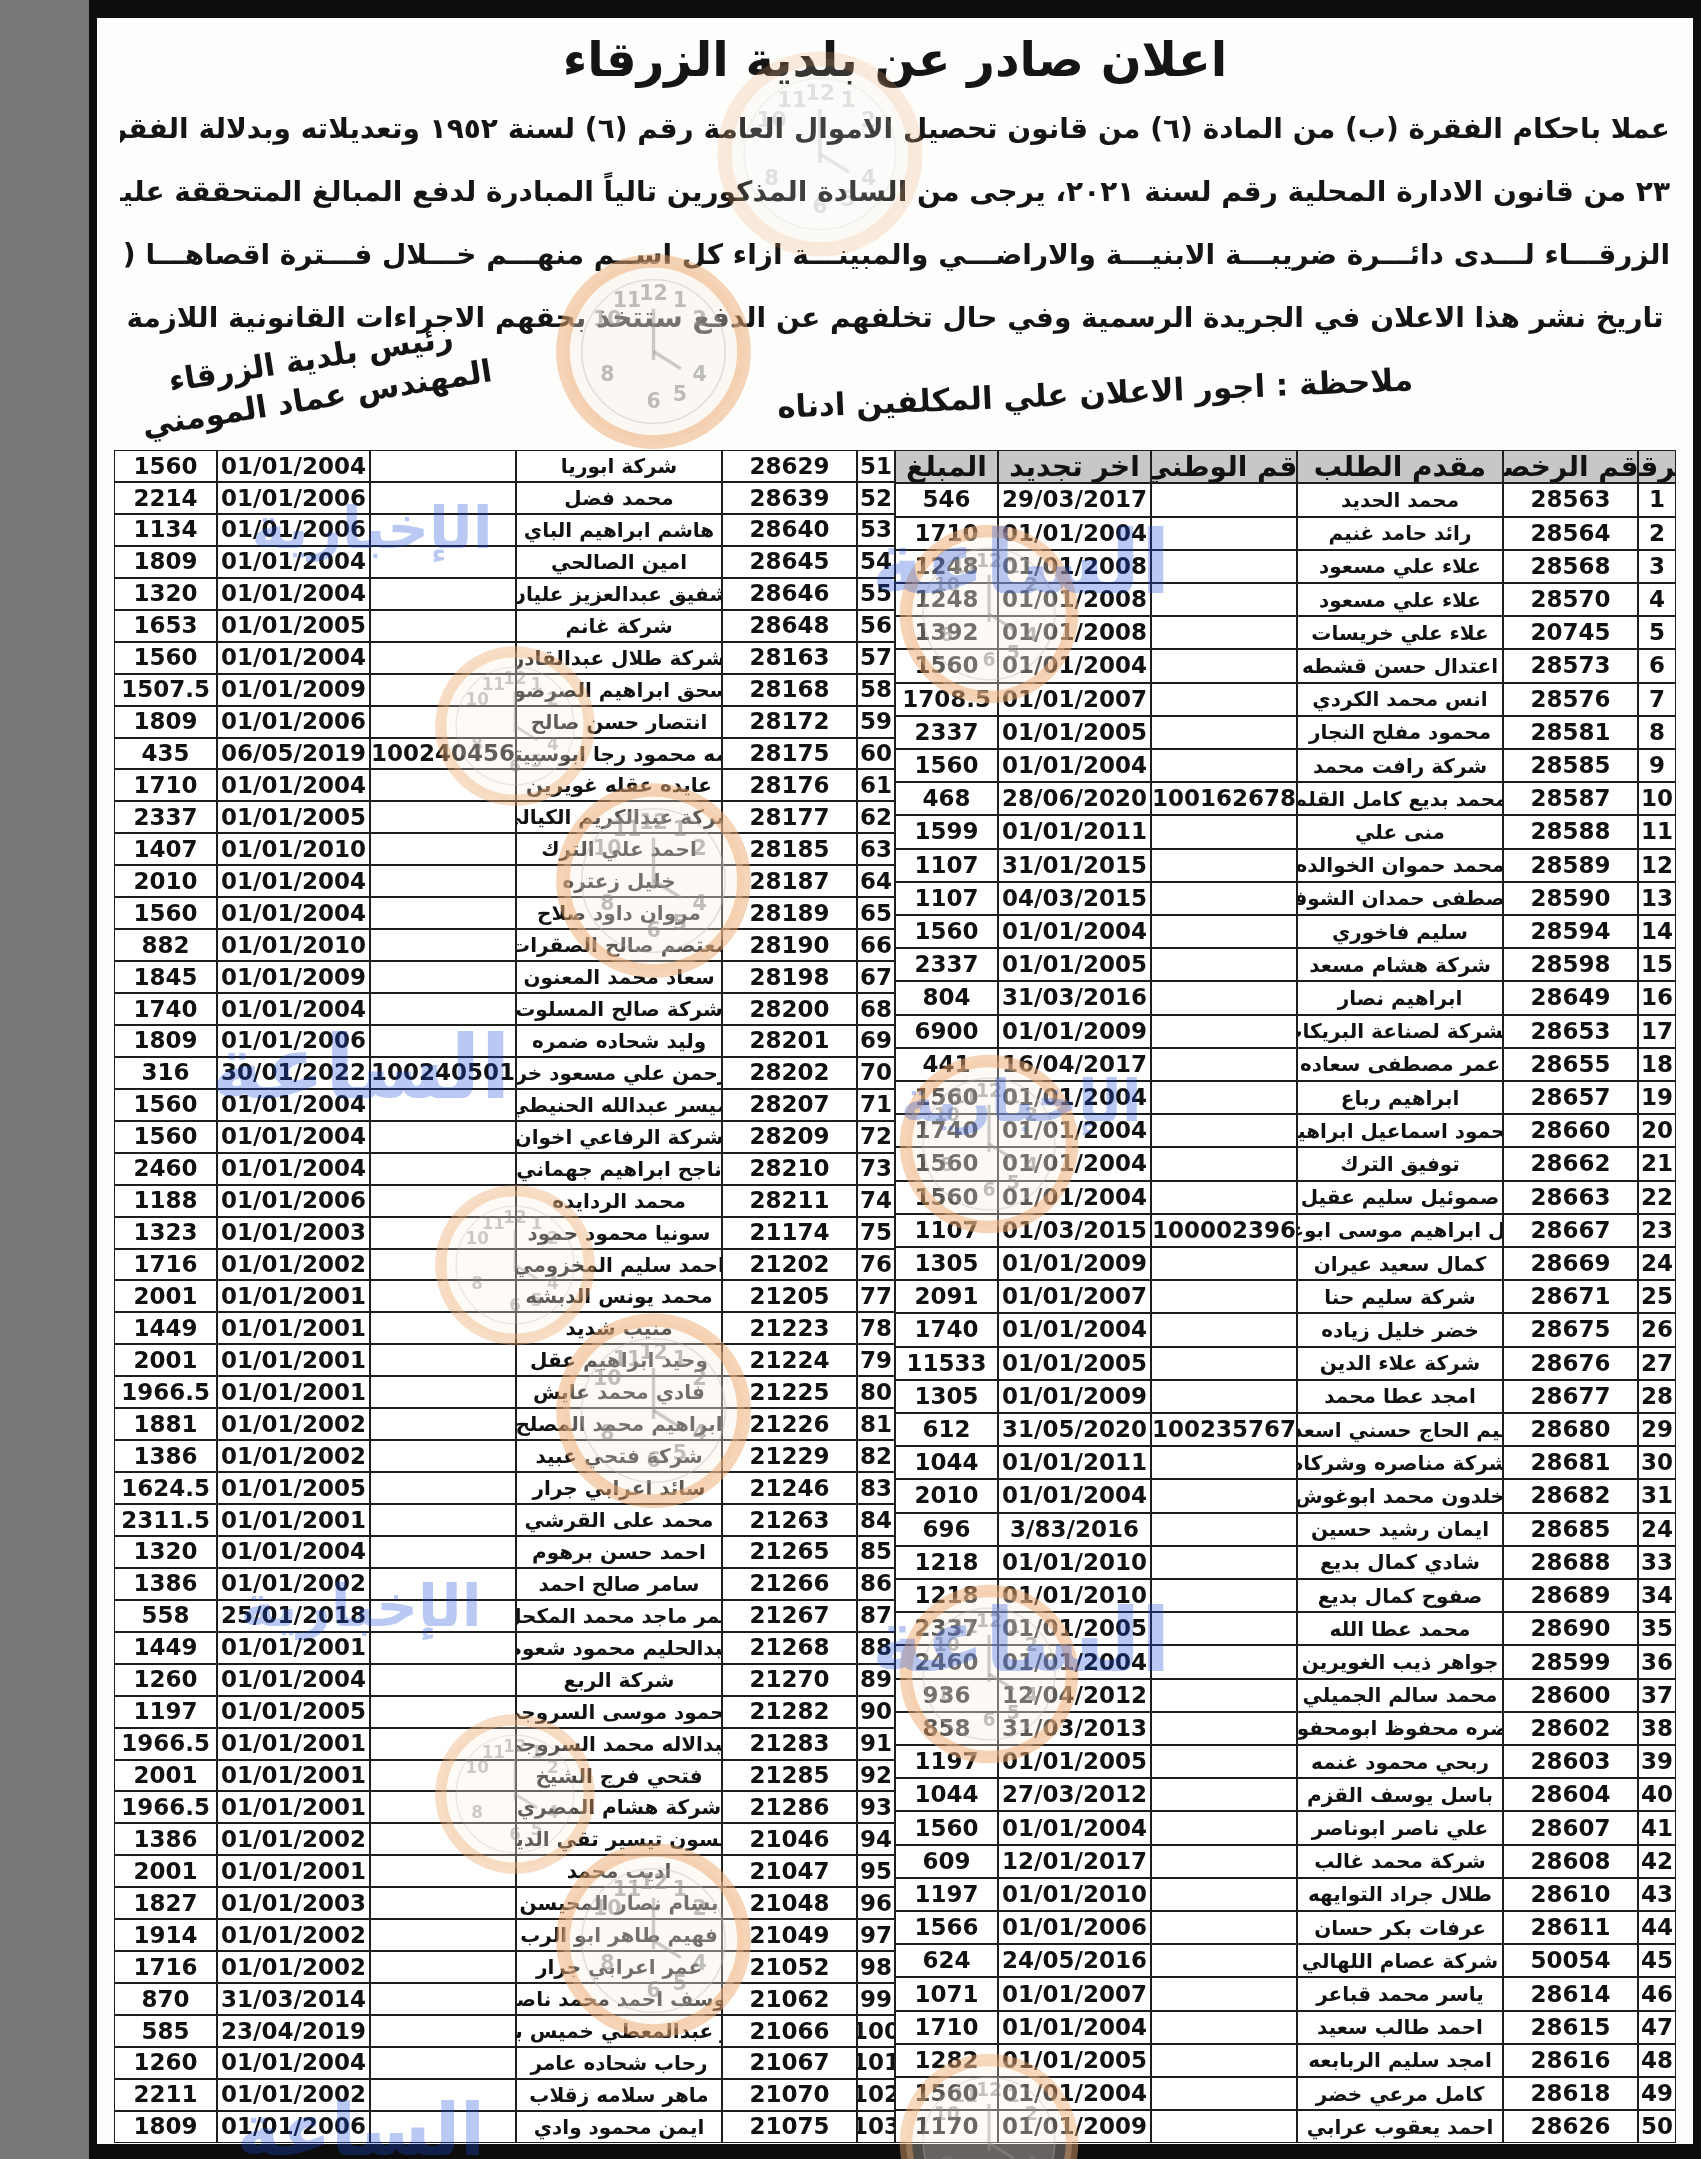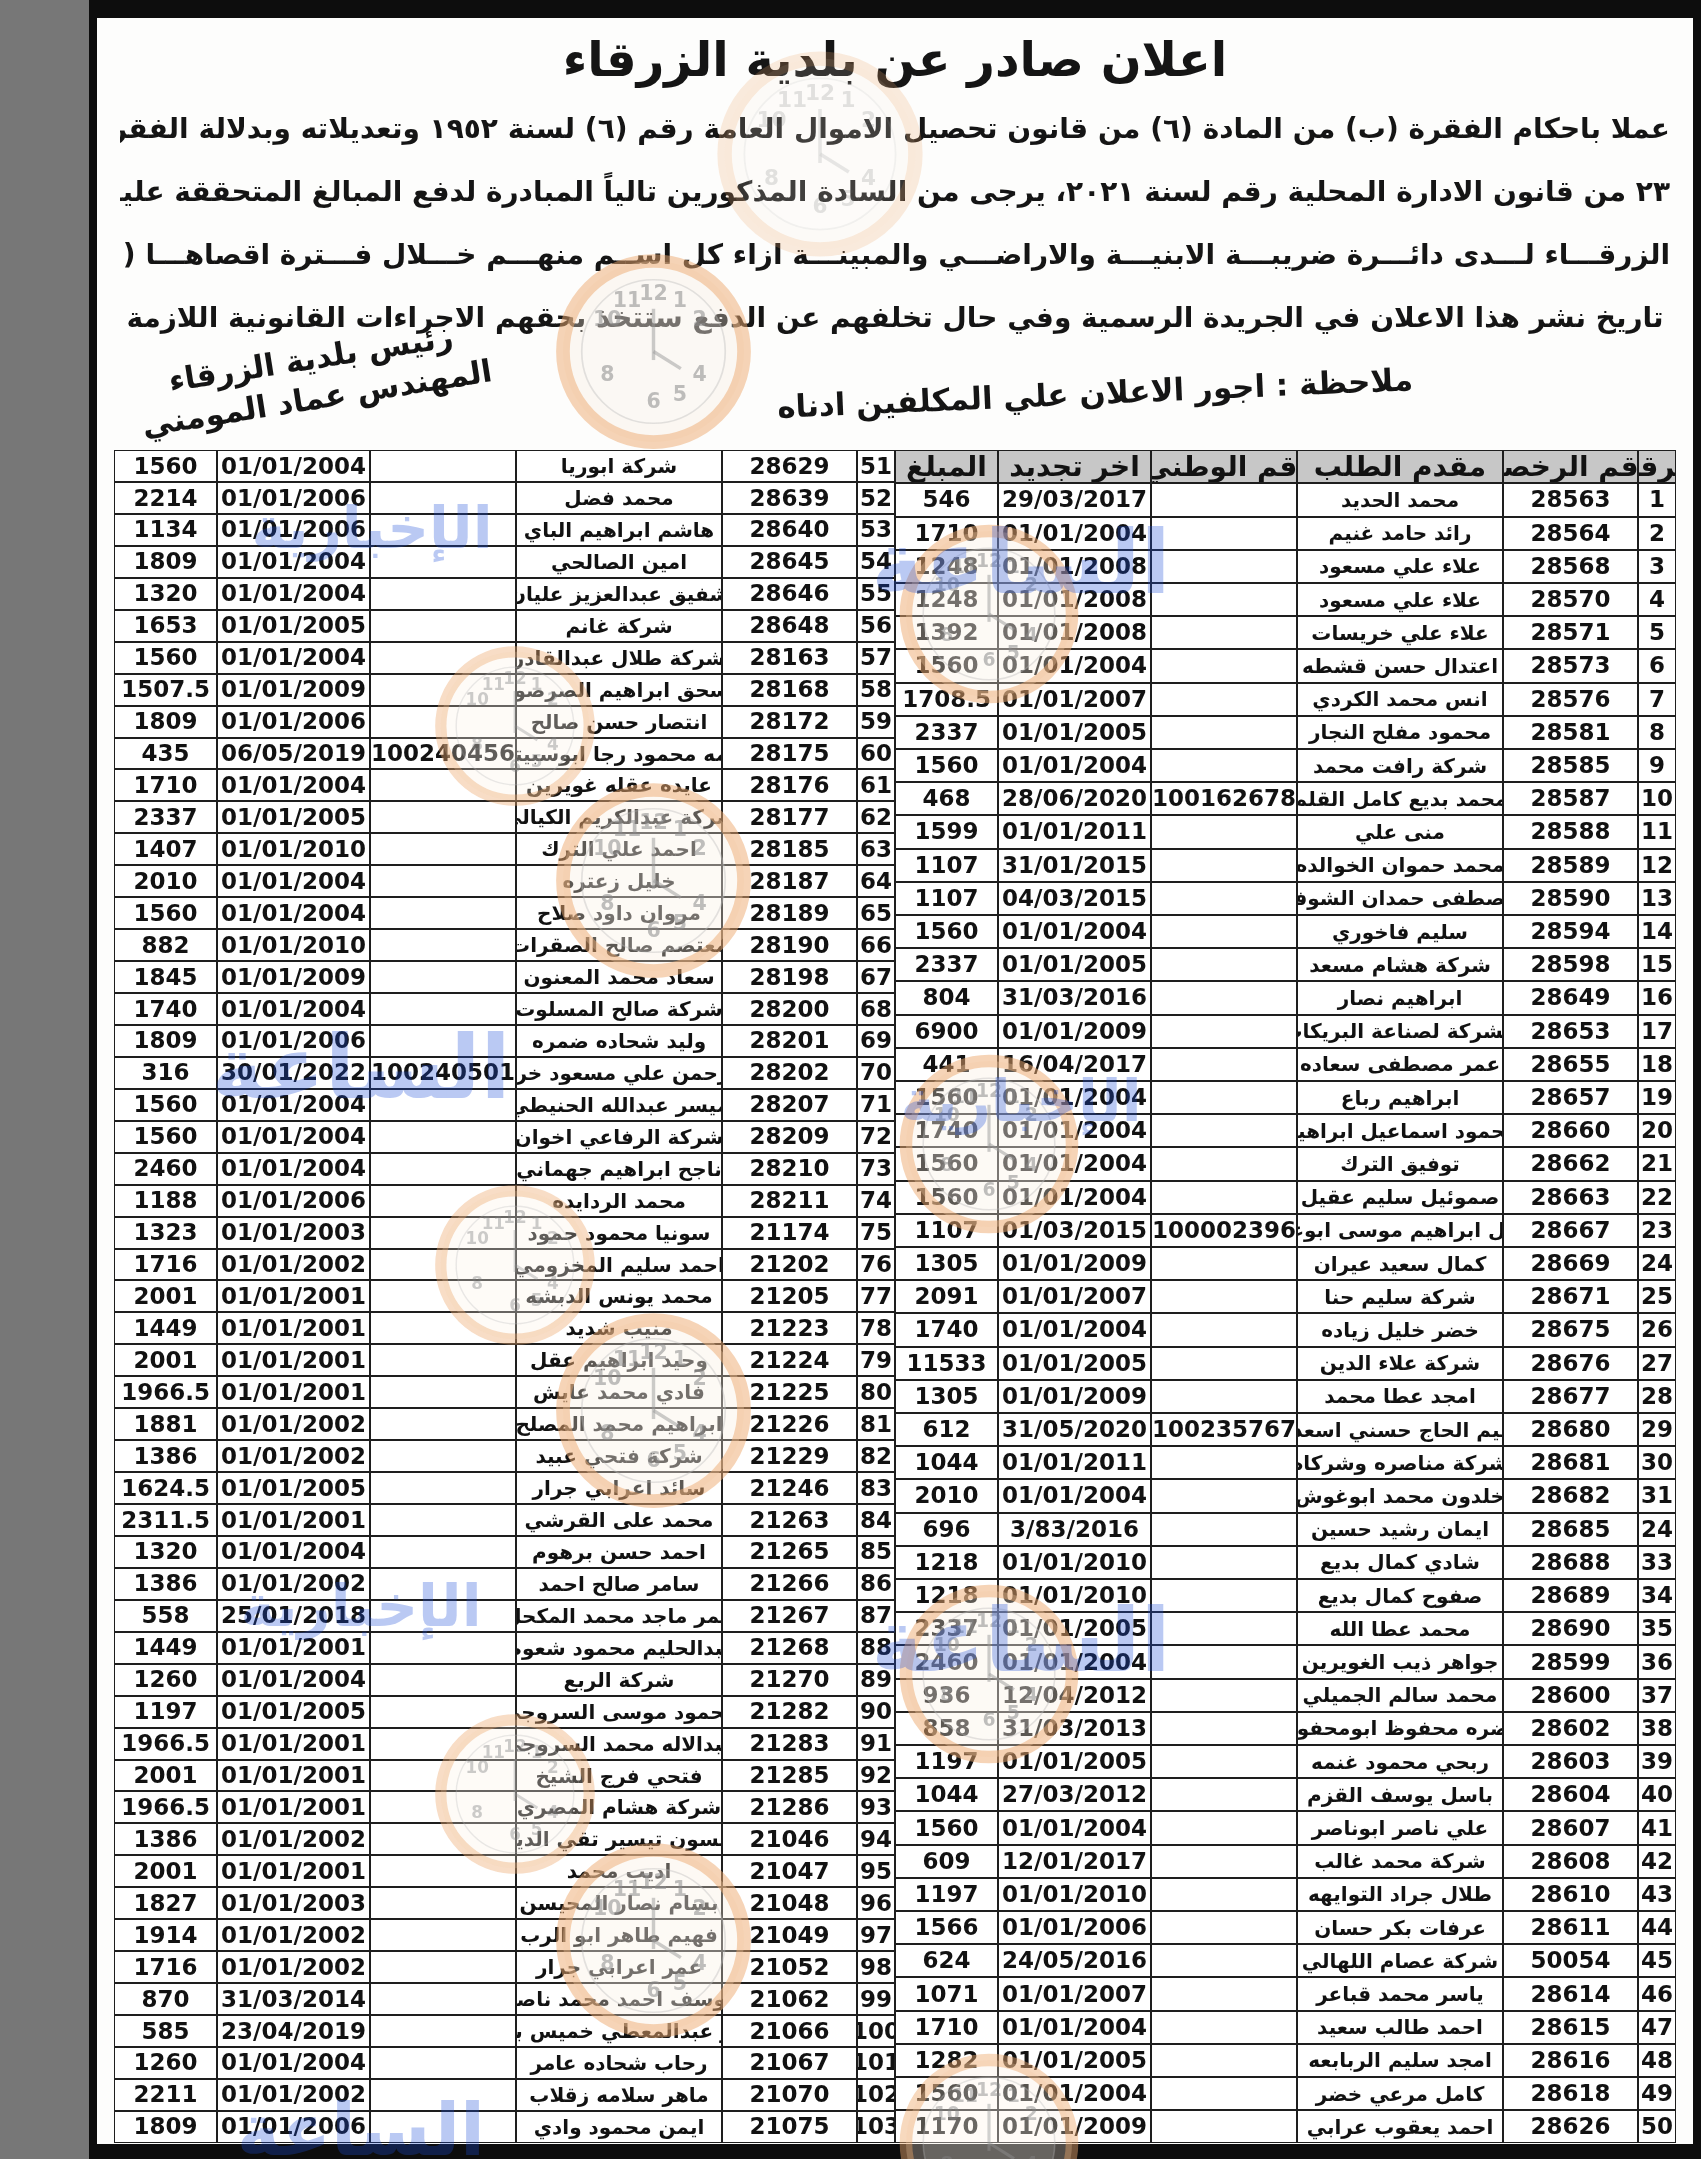--- a/index.html
+++ b/index.html
@@ -155,21 +155,21 @@
         <div class="trow">
           <div class="cell c-num">4</div>
           <div class="cell c-license">28570</div>
           <div class="cell c-name">علاء علي مسعود</div>
           <div class="cell c-national"></div>
           <div class="cell c-renewal">01/01/2008</div>
           <div class="cell c-amount">1248</div>
         </div>
         <div class="trow">
           <div class="cell c-num">5</div>
-          <div class="cell c-license">28571</div>
+          <div class="cell c-license">20745</div>
           <div class="cell c-name">علاء علي خريسات</div>
           <div class="cell c-national"></div>
           <div class="cell c-renewal">01/01/2008</div>
           <div class="cell c-amount">1392</div>
         </div>
         <div class="trow">
           <div class="cell c-num">6</div>
           <div class="cell c-license">28573</div>
           <div class="cell c-name">اعتدال حسن قشطه</div>
           <div class="cell c-national"></div>

